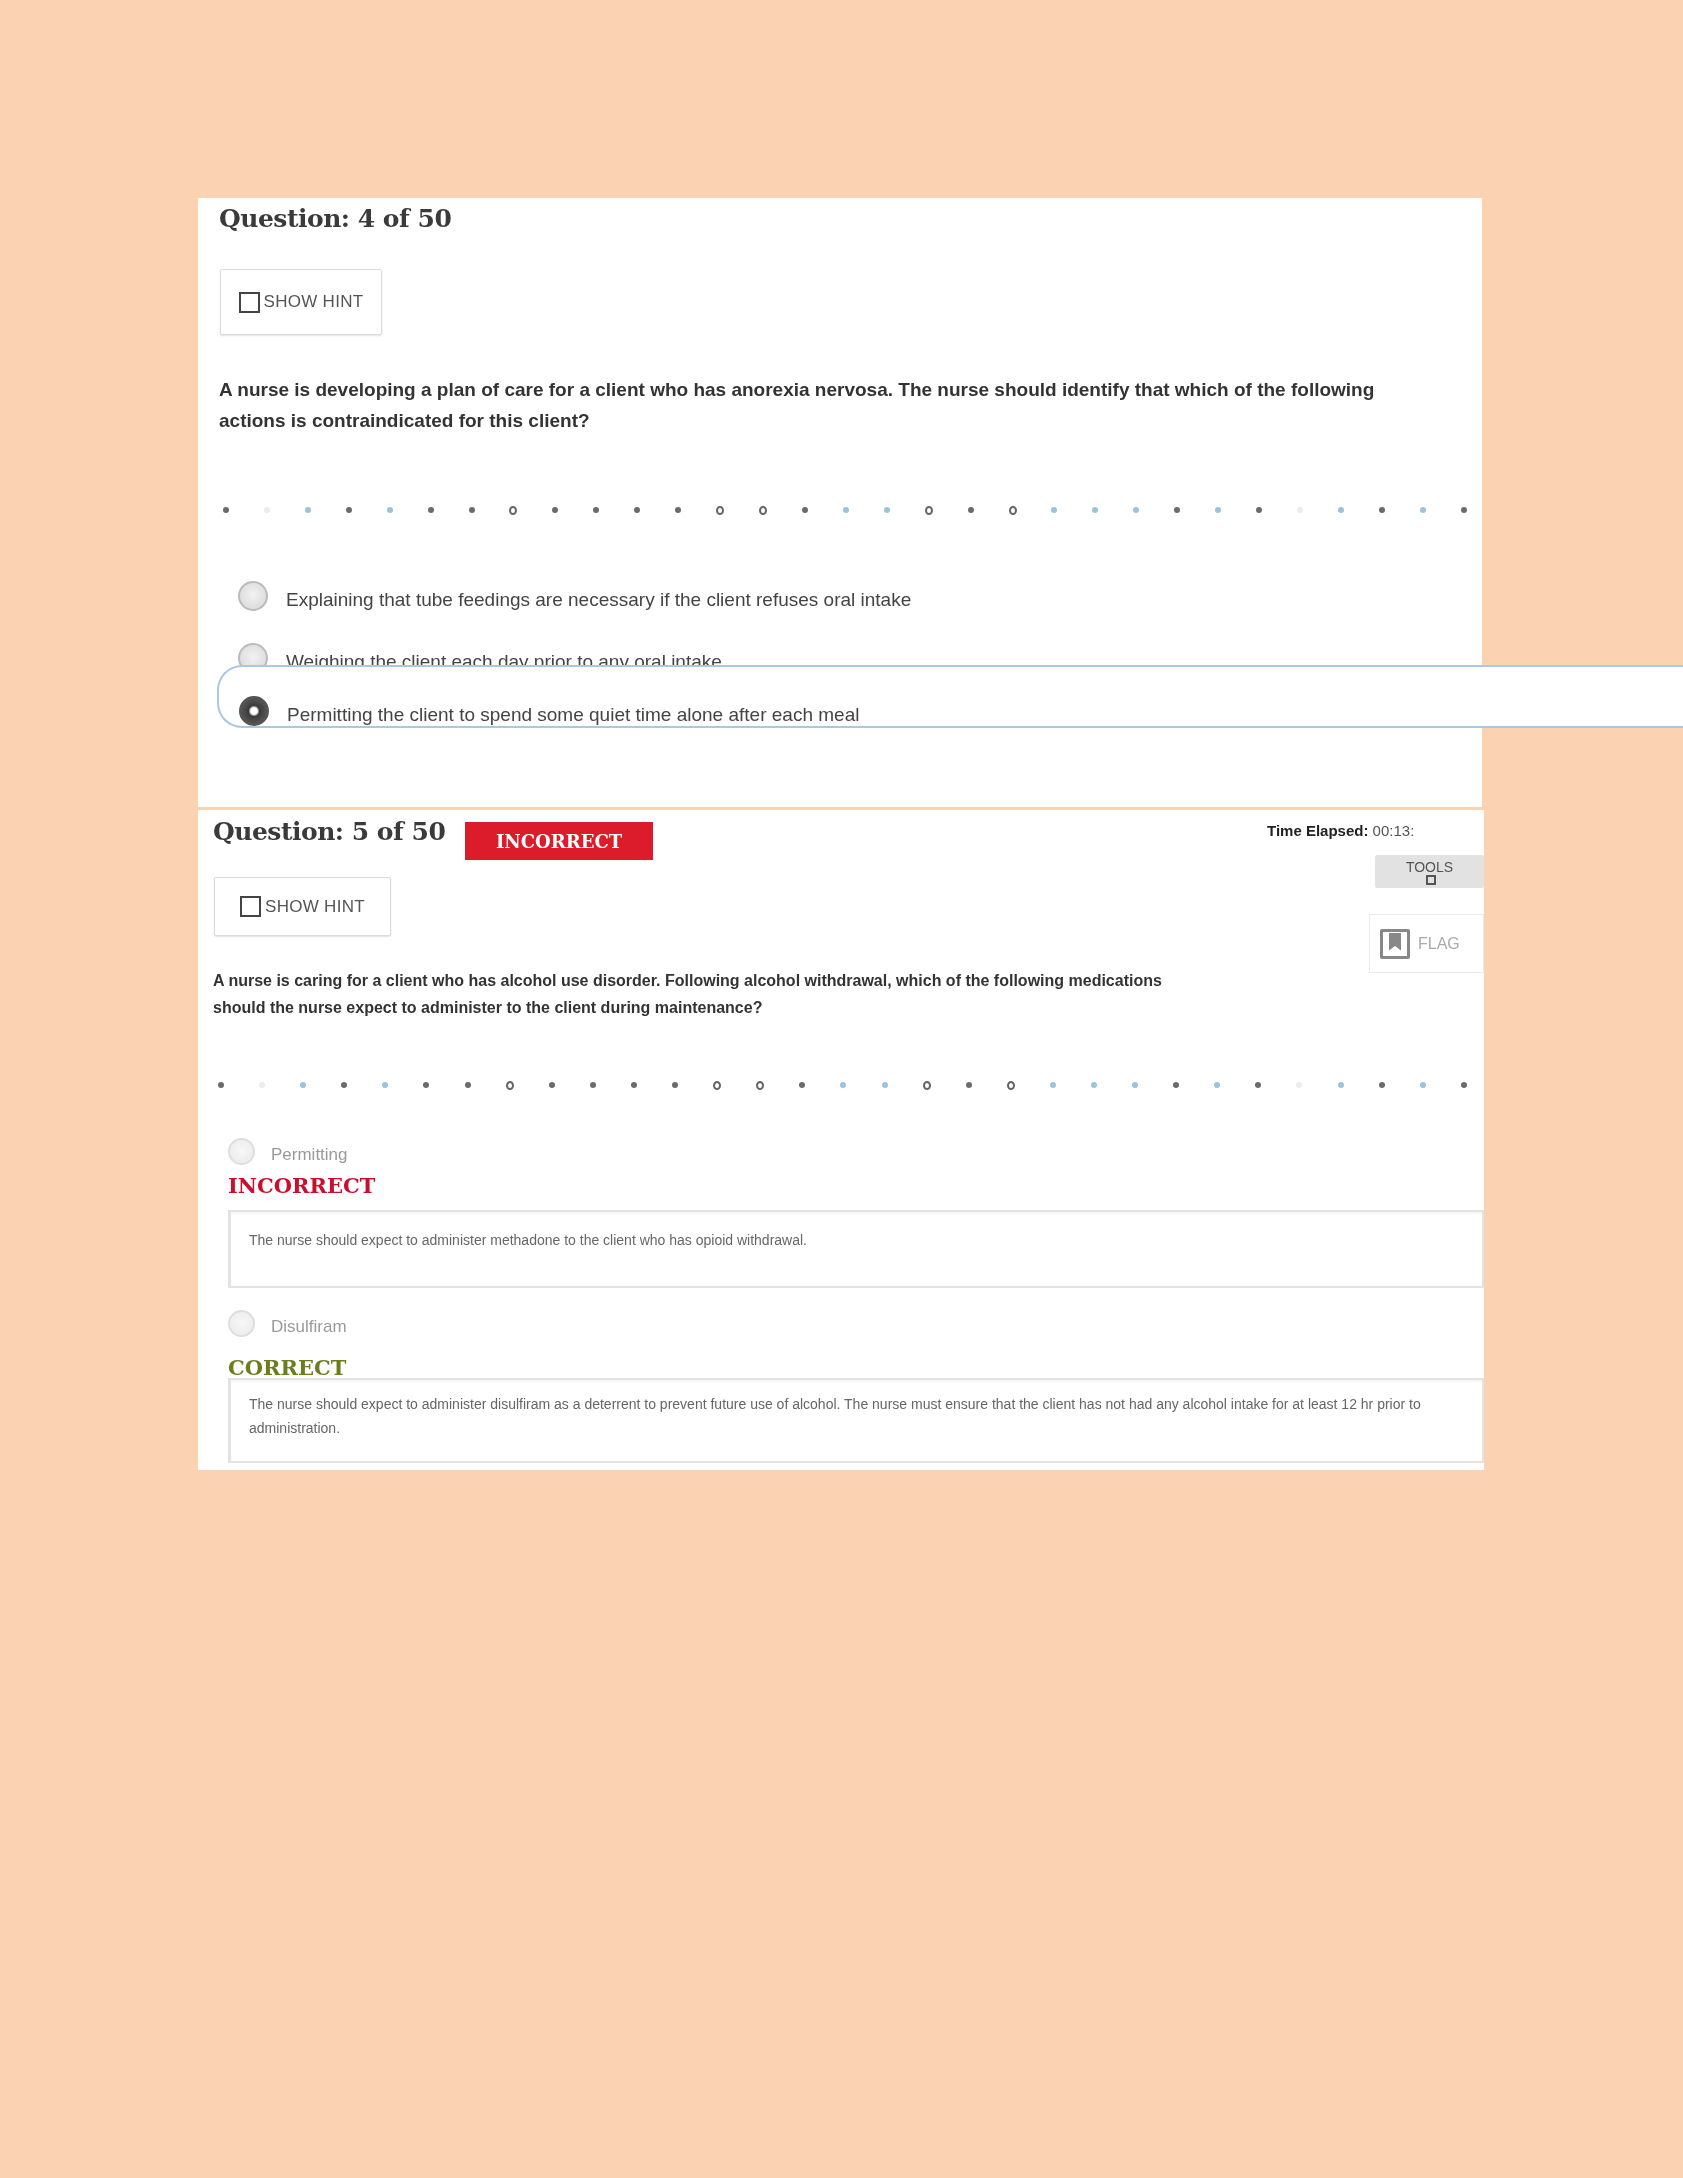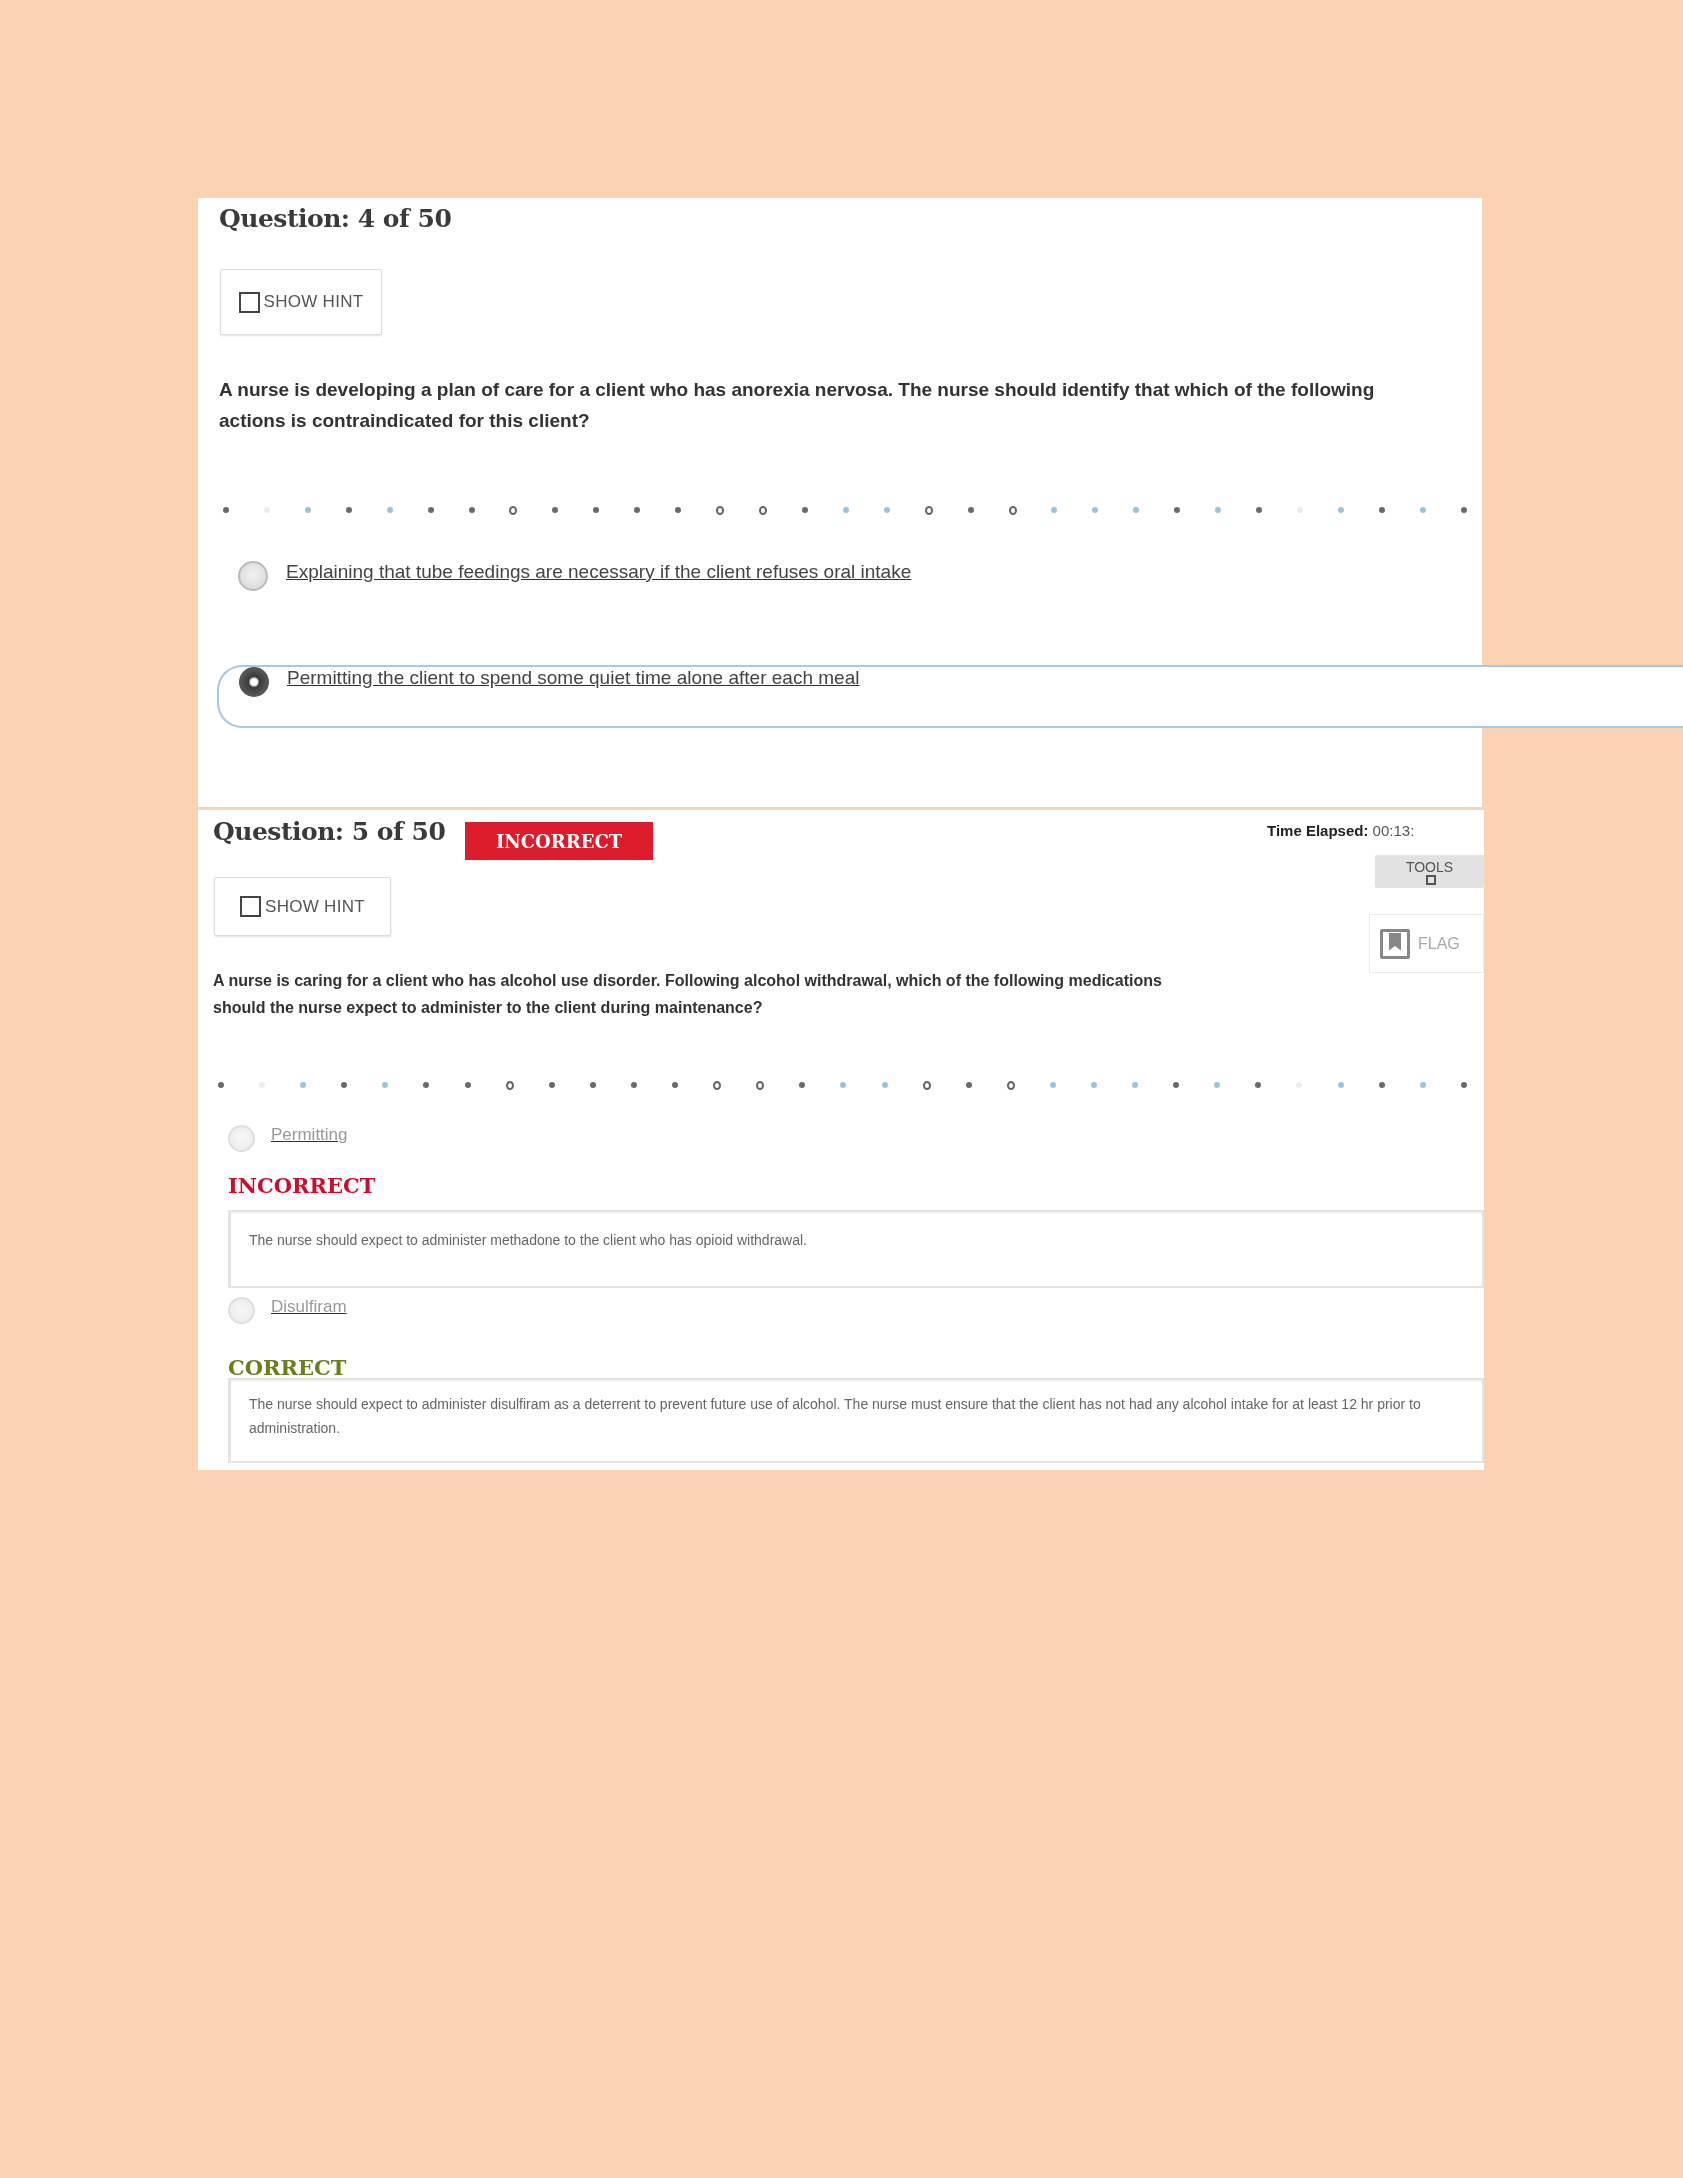--- a/index.html
+++ b/index.html
@@ -57,24 +57,23 @@
     display: flex; justify-content: space-between; align-items: center;
   }
   .dot { width: 6px; height: 6px; border-radius: 50%; }
   .dot.dark { background: #6b6b6b; }
   .dot.blue { background: #9cc3dc; }
   .dot.faint { background: #ececec; }
   .dot.ring { background: #fff; border: 2px solid #666; width: 4px; height: 5px; }
 
   .option {
     position: absolute;
-    display: flex; align-items: flex-start;
+    display: flex; align-items: flex-end;
     box-sizing: border-box;
     cursor: pointer;
-    text-decoration: underline;
   }
   .option.selected {
     border: 2px solid #a9c8e3;
     border-right: none;
     background: #fff;
   }
   .radio {
     width: 30px; height: 30px; border-radius: 50%;
     background: radial-gradient(circle at 50% 45%, #f2f2f2 0%, #dedede 70%, #c9c9c9 100%);
     border: 2px solid #bbb;
@@ -209,20 +208,24 @@
       <span class="dot blue"></span>
       <span class="dot dark"></span>
       <span class="dot blue"></span>
       <span class="dot dark"></span>
     </div>
 
   <div class="option" style="left:40px; top:363px; width:1244px; height:50px;">
     <span class="radio"></span>
     <span class="opt-label">Explaining that tube feedings are necessary if the client refuses oral intake</span>
   </div>
+  <div class="option" style="left:40px; top:425px; width:1244px; height:50px;">
+    <span class="radio"></span>
+    <span class="opt-label">Weighing the client each day prior to any oral intake</span>
+  </div>
   <div class="option selected" style="left:19px; top:467px; width:1491px; height:63px; padding-left:20px;border-radius:25px;">
     <span class="radio checked"></span>
     <span class="opt-label">Permitting the client to spend some quiet time alone after each meal</span>
   </div>
 </div>
 
 <div id="panel2" class="panel">
   <div class="q-title" style="left:15px; top:7px;">Question: 5 of 50</div>
 
   <div class="badge-incorrect" style="left:267px; top:12px; width:188px; height:38px;">INCORRECT</div>

